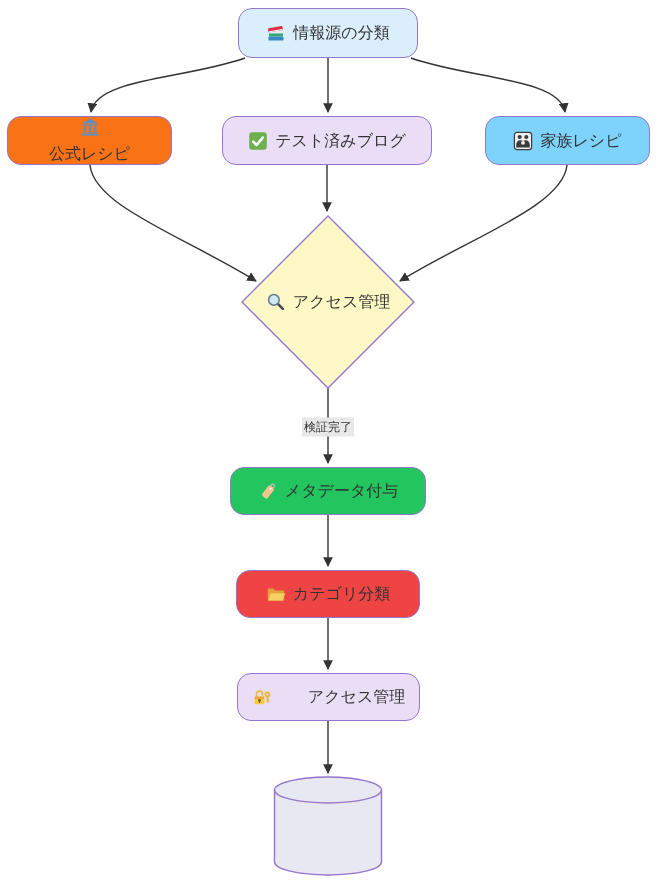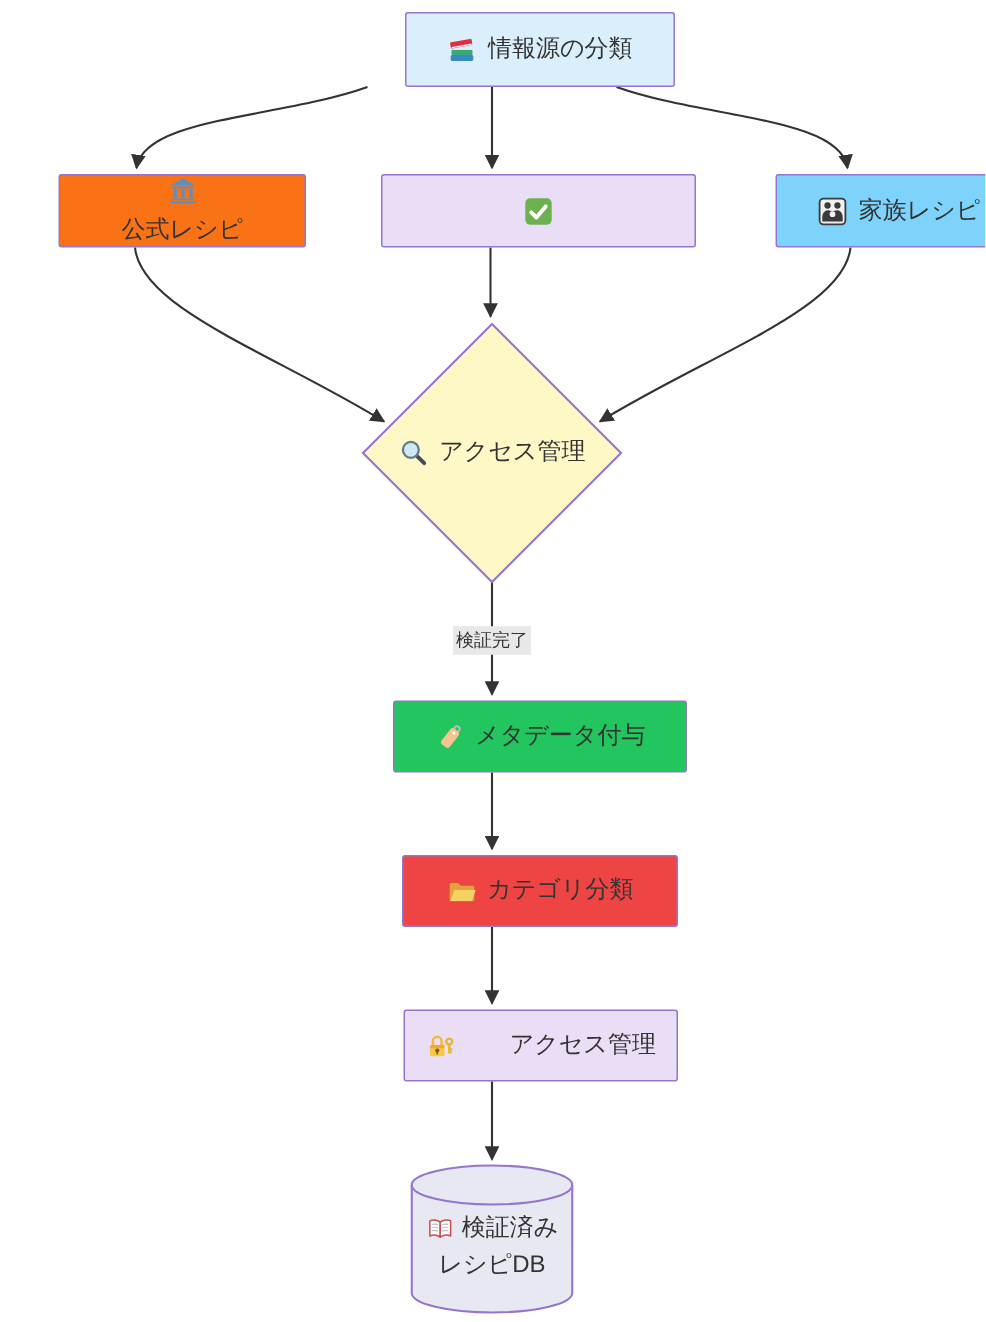--- a/index.html
+++ b/index.html
@@ -9,21 +9,21 @@
   }
   .edges-svg{position:absolute;left:0;top:0;z-index:0;}
   .edge{stroke:#333333;stroke-width:1.4;fill:none;}
   .shape{stroke:#9575cd;stroke-width:1.4;}
   .diamond{fill:#fdf8c5;}
   .cyl{fill:#e8e8f2;}
   .node{
     position:absolute;z-index:2;display:flex;align-items:center;justify-content:center;
     gap:7px;font-size:16px;line-height:1.2;color:#333333;box-sizing:border-box;
   }
-  .rectnode{border:1.4px solid #9575cd;border-radius:2px;margin-left:32px;}
+  .rectnode{border:1.4px solid #9575cd;border-radius:14px;}
   .f-source{background:#dbeefb;}
   .f-official{background:#f97316;flex-direction:column;}
   .f-blog{background:#eadef7;}
   .f-family{background:#7dd3fc;}
   .f-metadata{background:#22c55e;text-align:center;}
   .f-category{background:#ef4444;}
   .f-access{background:#eadef7;}
   .overlabel{background:transparent;border:none;}
   .icon{display:inline-flex;flex:0 0 auto;}
   .icon svg{width:20px;height:20px;display:block;}
@@ -97,20 +97,21 @@
     <span>公式レシピ</span>
   </div>
 
   <div class="node rectnode f-blog" style="left:222px;top:116px;width:210px;height:49px;">
     <span class="icon">
       <svg viewBox="0 0 20 20">
         <rect x="1.2" y="1.2" width="17.6" height="17.6" rx="3.2" fill="#6cb04f"></rect>
         <polyline points="5.2,10.6 8.6,14 14.8,6.6" fill="none" stroke="#ffffff" stroke-width="2.6" stroke-linecap="round" stroke-linejoin="round"></polyline>
       </svg>
     </span>
+    <span>テスト済みブログ</span>
   </div>
 
   <div class="node rectnode f-family" style="left:485px;top:116px;width:165px;height:49px;">
     <span class="icon">
       <svg viewBox="0 0 20 20">
         <rect x="1.4" y="1.4" width="17.2" height="17.2" rx="2.6" fill="#f0f0f0" stroke="#3b3b3b" stroke-width="1.2"></rect>
         <circle cx="6.7" cy="6" r="2.1" fill="#3b3b3b"></circle>
         <circle cx="13.3" cy="6" r="2.1" fill="#3b3b3b"></circle>
         <path d="M3.2,16.6 V13.8 C3.2,10.9 5.2,9.2 6.9,9.2 C8.3,9.2 8.9,9.9 10,9.9 C11.1,9.9 11.7,9.2 13.1,9.2 C14.8,9.2 16.8,10.9 16.8,13.8 V16.6 Z" fill="#3b3b3b"></path>
         <circle cx="10" cy="11.8" r="1.9" fill="#f0f0f0"></circle>
@@ -164,27 +165,14 @@
         <path d="M4.6,9.6 V7.1 a2.9,2.9 0 0 1 5.8,0 V9.6" fill="none" stroke="#edbd3a" stroke-width="1.7"></path>
         <rect x="2.6" y="9.6" width="9.8" height="7.6" rx="1.4" fill="#f7ca45"></rect>
         <rect x="2.6" y="9.6" width="9.8" height="2.4" rx="1.1" fill="#efa73c"></rect>
         <circle cx="7.5" cy="13.4" r="1.4" fill="#7a5b14"></circle>
         <rect x="7" y="13.9" width="1" height="2.1" fill="#7a5b14"></rect>
       </svg>
     </span>
     <span>アクセス管理</span>
   </div>
 
-  <div class="db-label">
-    <span class="db-line">
-      <span class="icon">
-        <svg viewBox="0 0 20 20">
-          <path d="M10,5 C7.9,3.4 4.7,3.2 2.7,4.1 V14.7 C4.7,13.8 7.9,14 10,15.5 Z" fill="#fefefe" stroke="#c4524e" stroke-width="1.1" stroke-linejoin="round"></path>
-          <path d="M10,5 C12.1,3.4 15.3,3.2 17.3,4.1 V14.7 C15.3,13.8 12.1,14 10,15.5 Z" fill="#fefefe" stroke="#c4524e" stroke-width="1.1" stroke-linejoin="round"></path>
-          <path d="M4.4,6.6 C5.9,6.2 7.4,6.4 8.5,7 M4.4,8.8 C5.9,8.4 7.4,8.6 8.5,9.2 M4.4,11 C5.9,10.6 7.4,10.8 8.5,11.4 M11.5,7 C12.6,6.4 14.1,6.2 15.6,6.6 M11.5,9.2 C12.6,8.6 14.1,8.4 15.6,8.8 M11.5,11.4 C12.6,10.8 14.1,10.6 15.6,11" fill="none" stroke="#b9bec3" stroke-width="0.8"></path>
-        </svg>
-      </span>
-      <span>検証済み</span>
-    </span>
-    <span>レシピDB</span>
-  </div>
 
 </div>
 
 </body></html>

